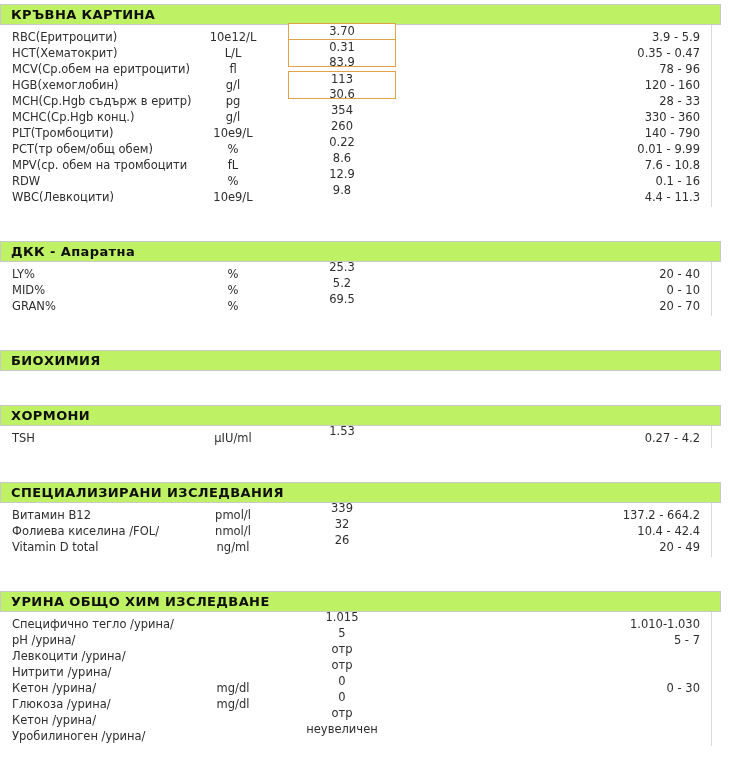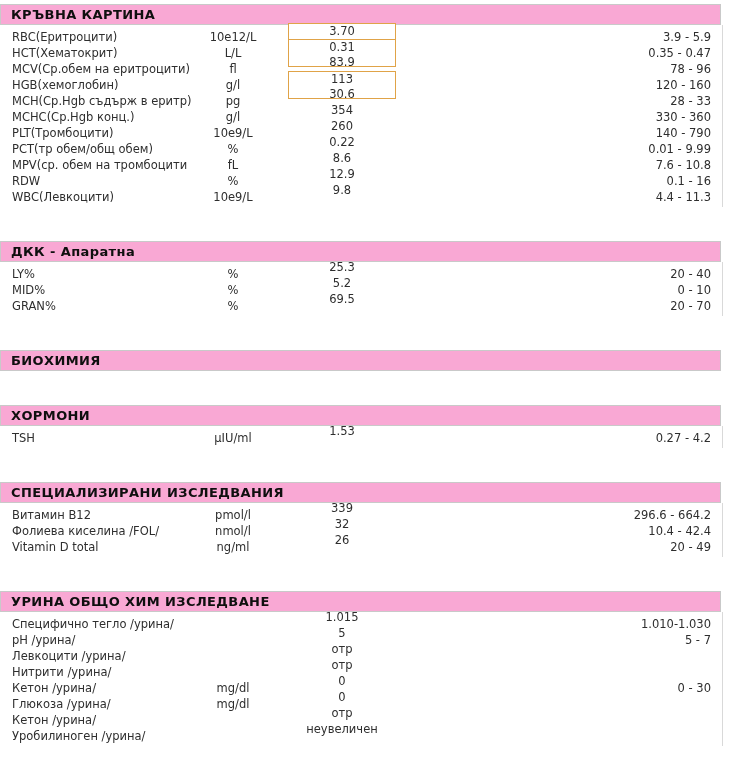--- a/index.html
+++ b/index.html
@@ -17,30 +17,30 @@
     overflow: hidden;
     background: #ffffff;
   }
   .section { margin: 0 0 34px 0; }
   .section-header {
     box-sizing: border-box;
     margin-right: 9px;
     height: 21px;
     line-height: 19px;
     border: 1px solid #c9c9c9;
-    background: #f9a8d4;
+    background: #bef264;
     font-size: 13px;
     font-weight: bold;
     color: #0f0f0f;
     letter-spacing: 0.4px;
     padding-left: 10px;
     white-space: nowrap;
   }
   .rows {
-    margin-right: 7px;
+    margin-right: 18px;
     border-right: 1px solid #d9d9d9;
     padding: 4px 0 2px 0;
   }
   .row {
     display: flex;
     align-items: center;
     height: 16px;
     font-size: 11.5px;
     white-space: nowrap;
   }
@@ -182,21 +182,21 @@
 </div>
   </section>
 
   <section class="section">
     <div class="section-header">СПЕЦИАЛИЗИРАНИ ИЗСЛЕДВАНИЯ</div>
     <div class="rows">
   <div class="row">
     <div class="cell name">Витамин B12</div>
     <div class="cell unit">pmol/l</div>
     <div class="cell value">339</div>
-    <div class="cell range">296.6 - 664.2</div>
+    <div class="cell range">137.2 - 664.2</div>
   </div>
 
   <div class="row">
     <div class="cell name">Фолиева киселина /FOL/</div>
     <div class="cell unit">nmol/l</div>
     <div class="cell value">32</div>
     <div class="cell range">10.4 - 42.4</div>
   </div>
 
   <div class="row">

